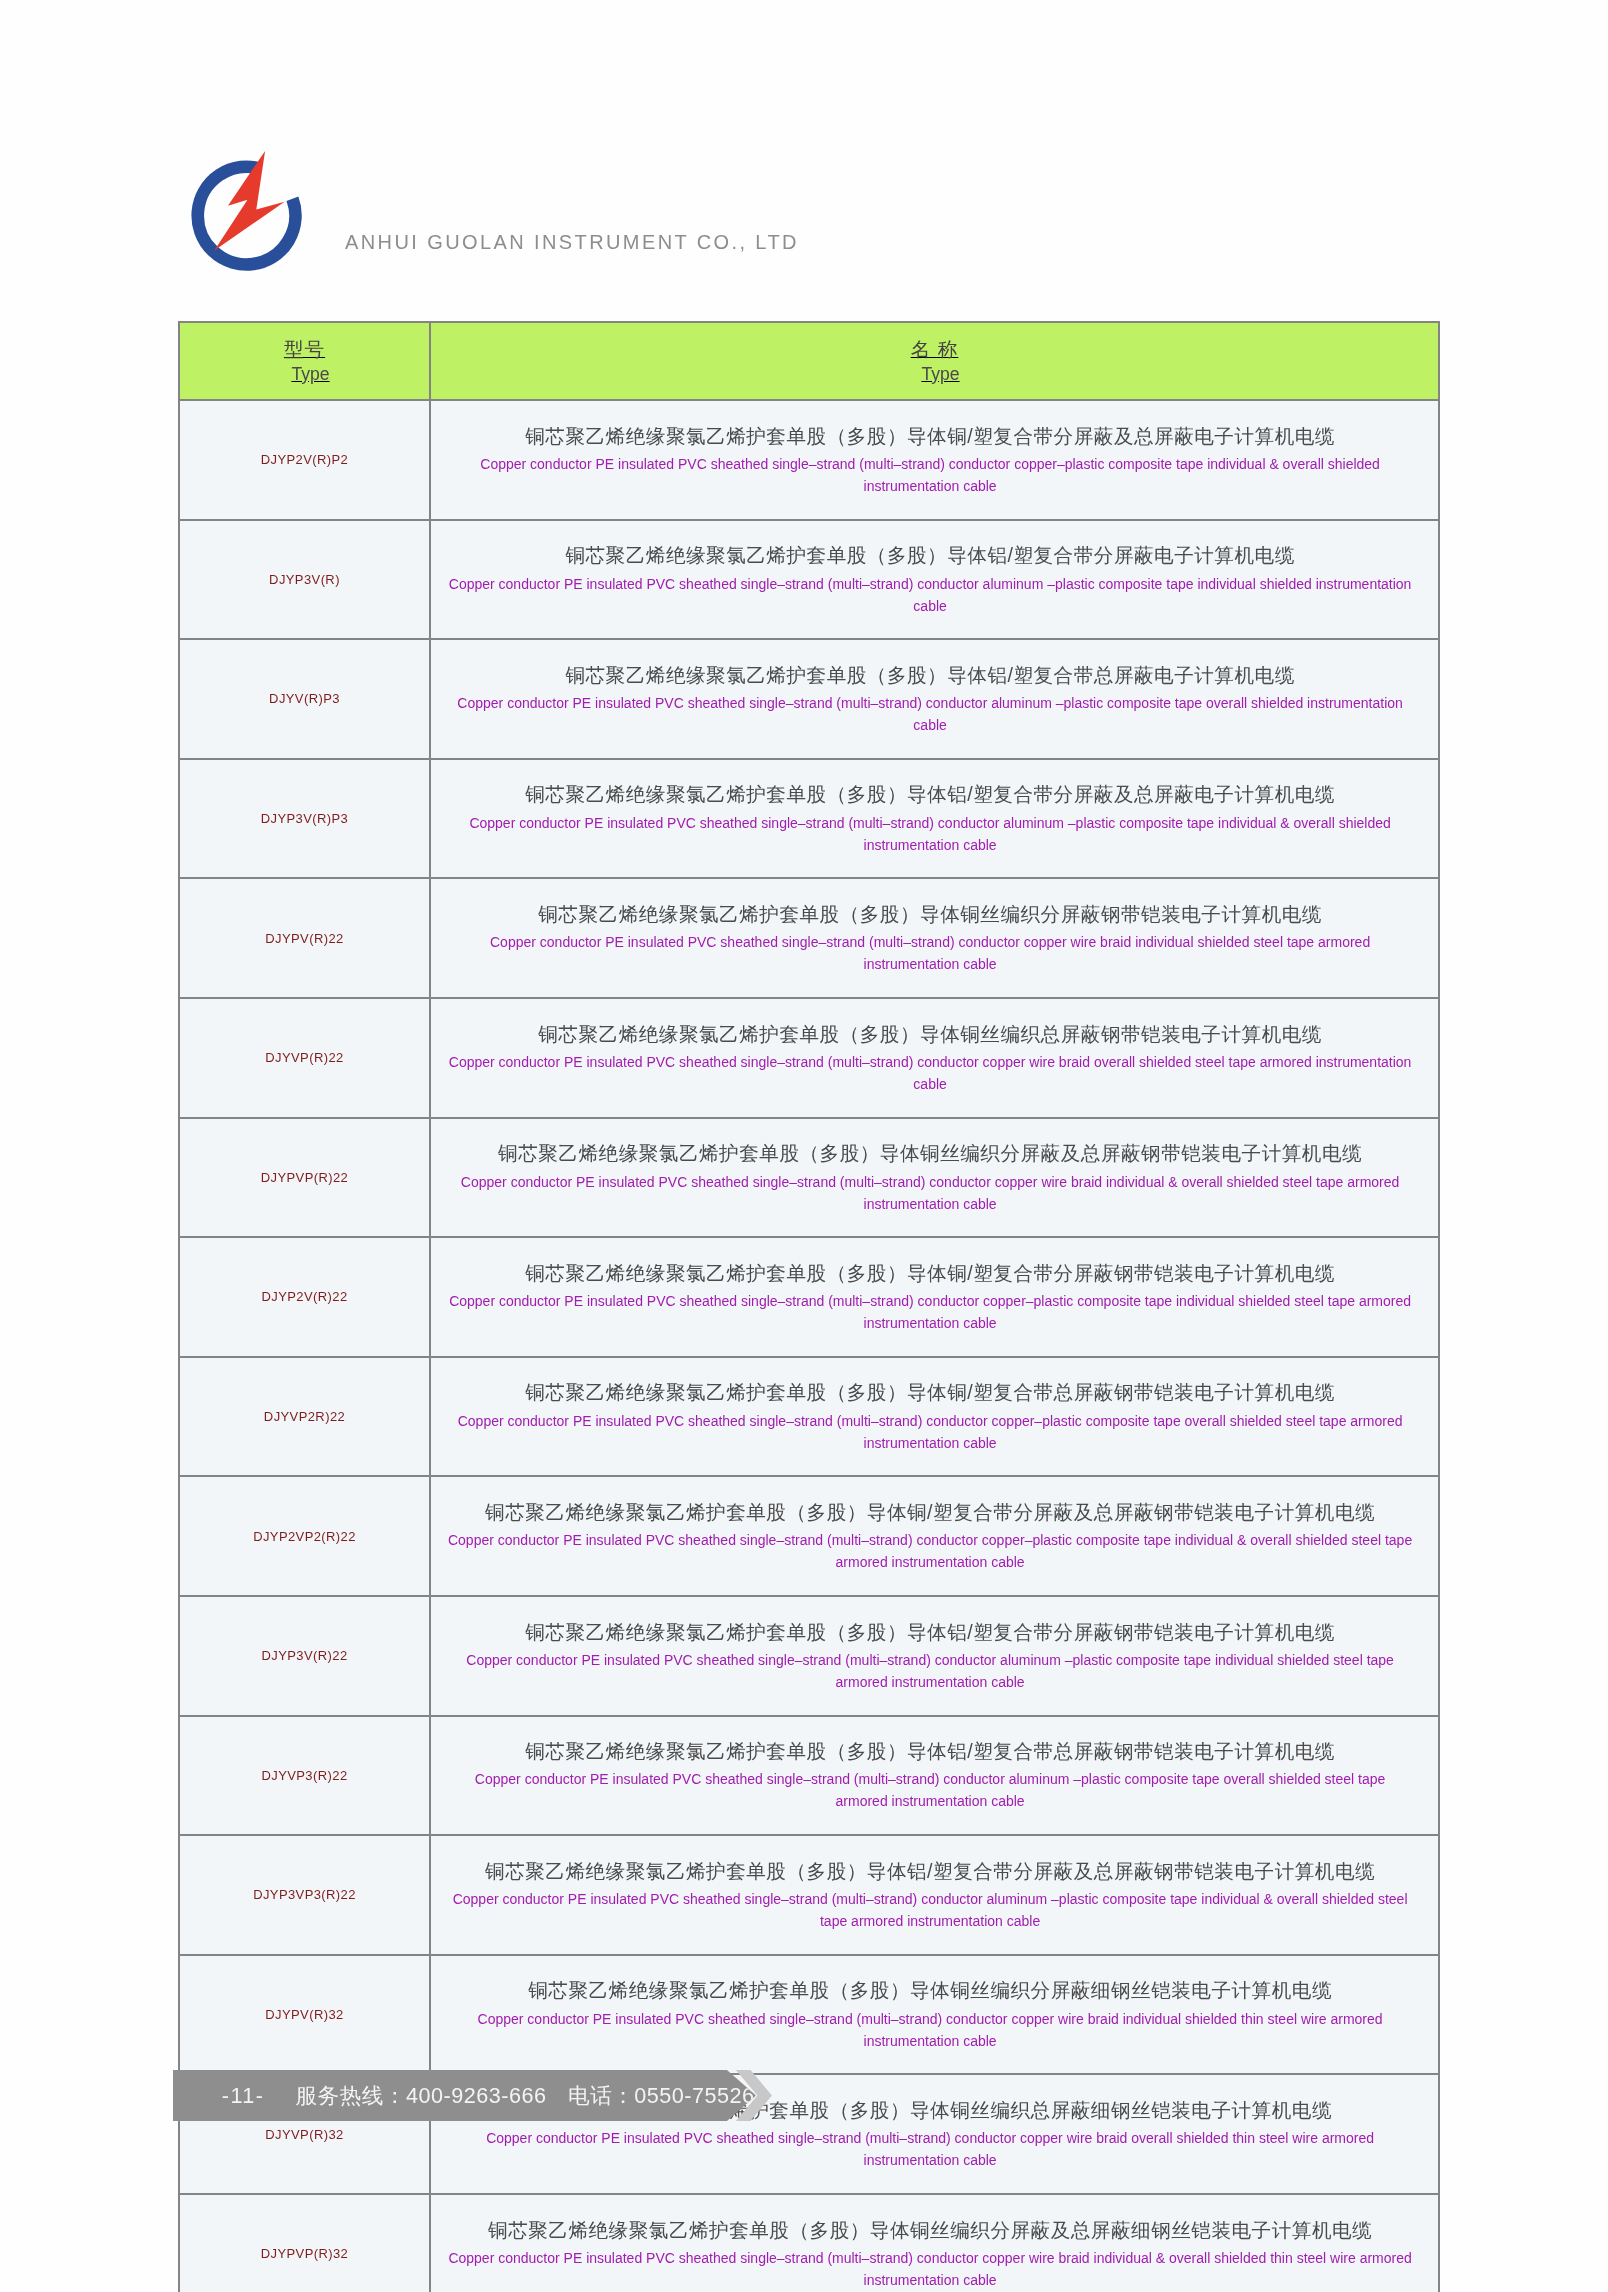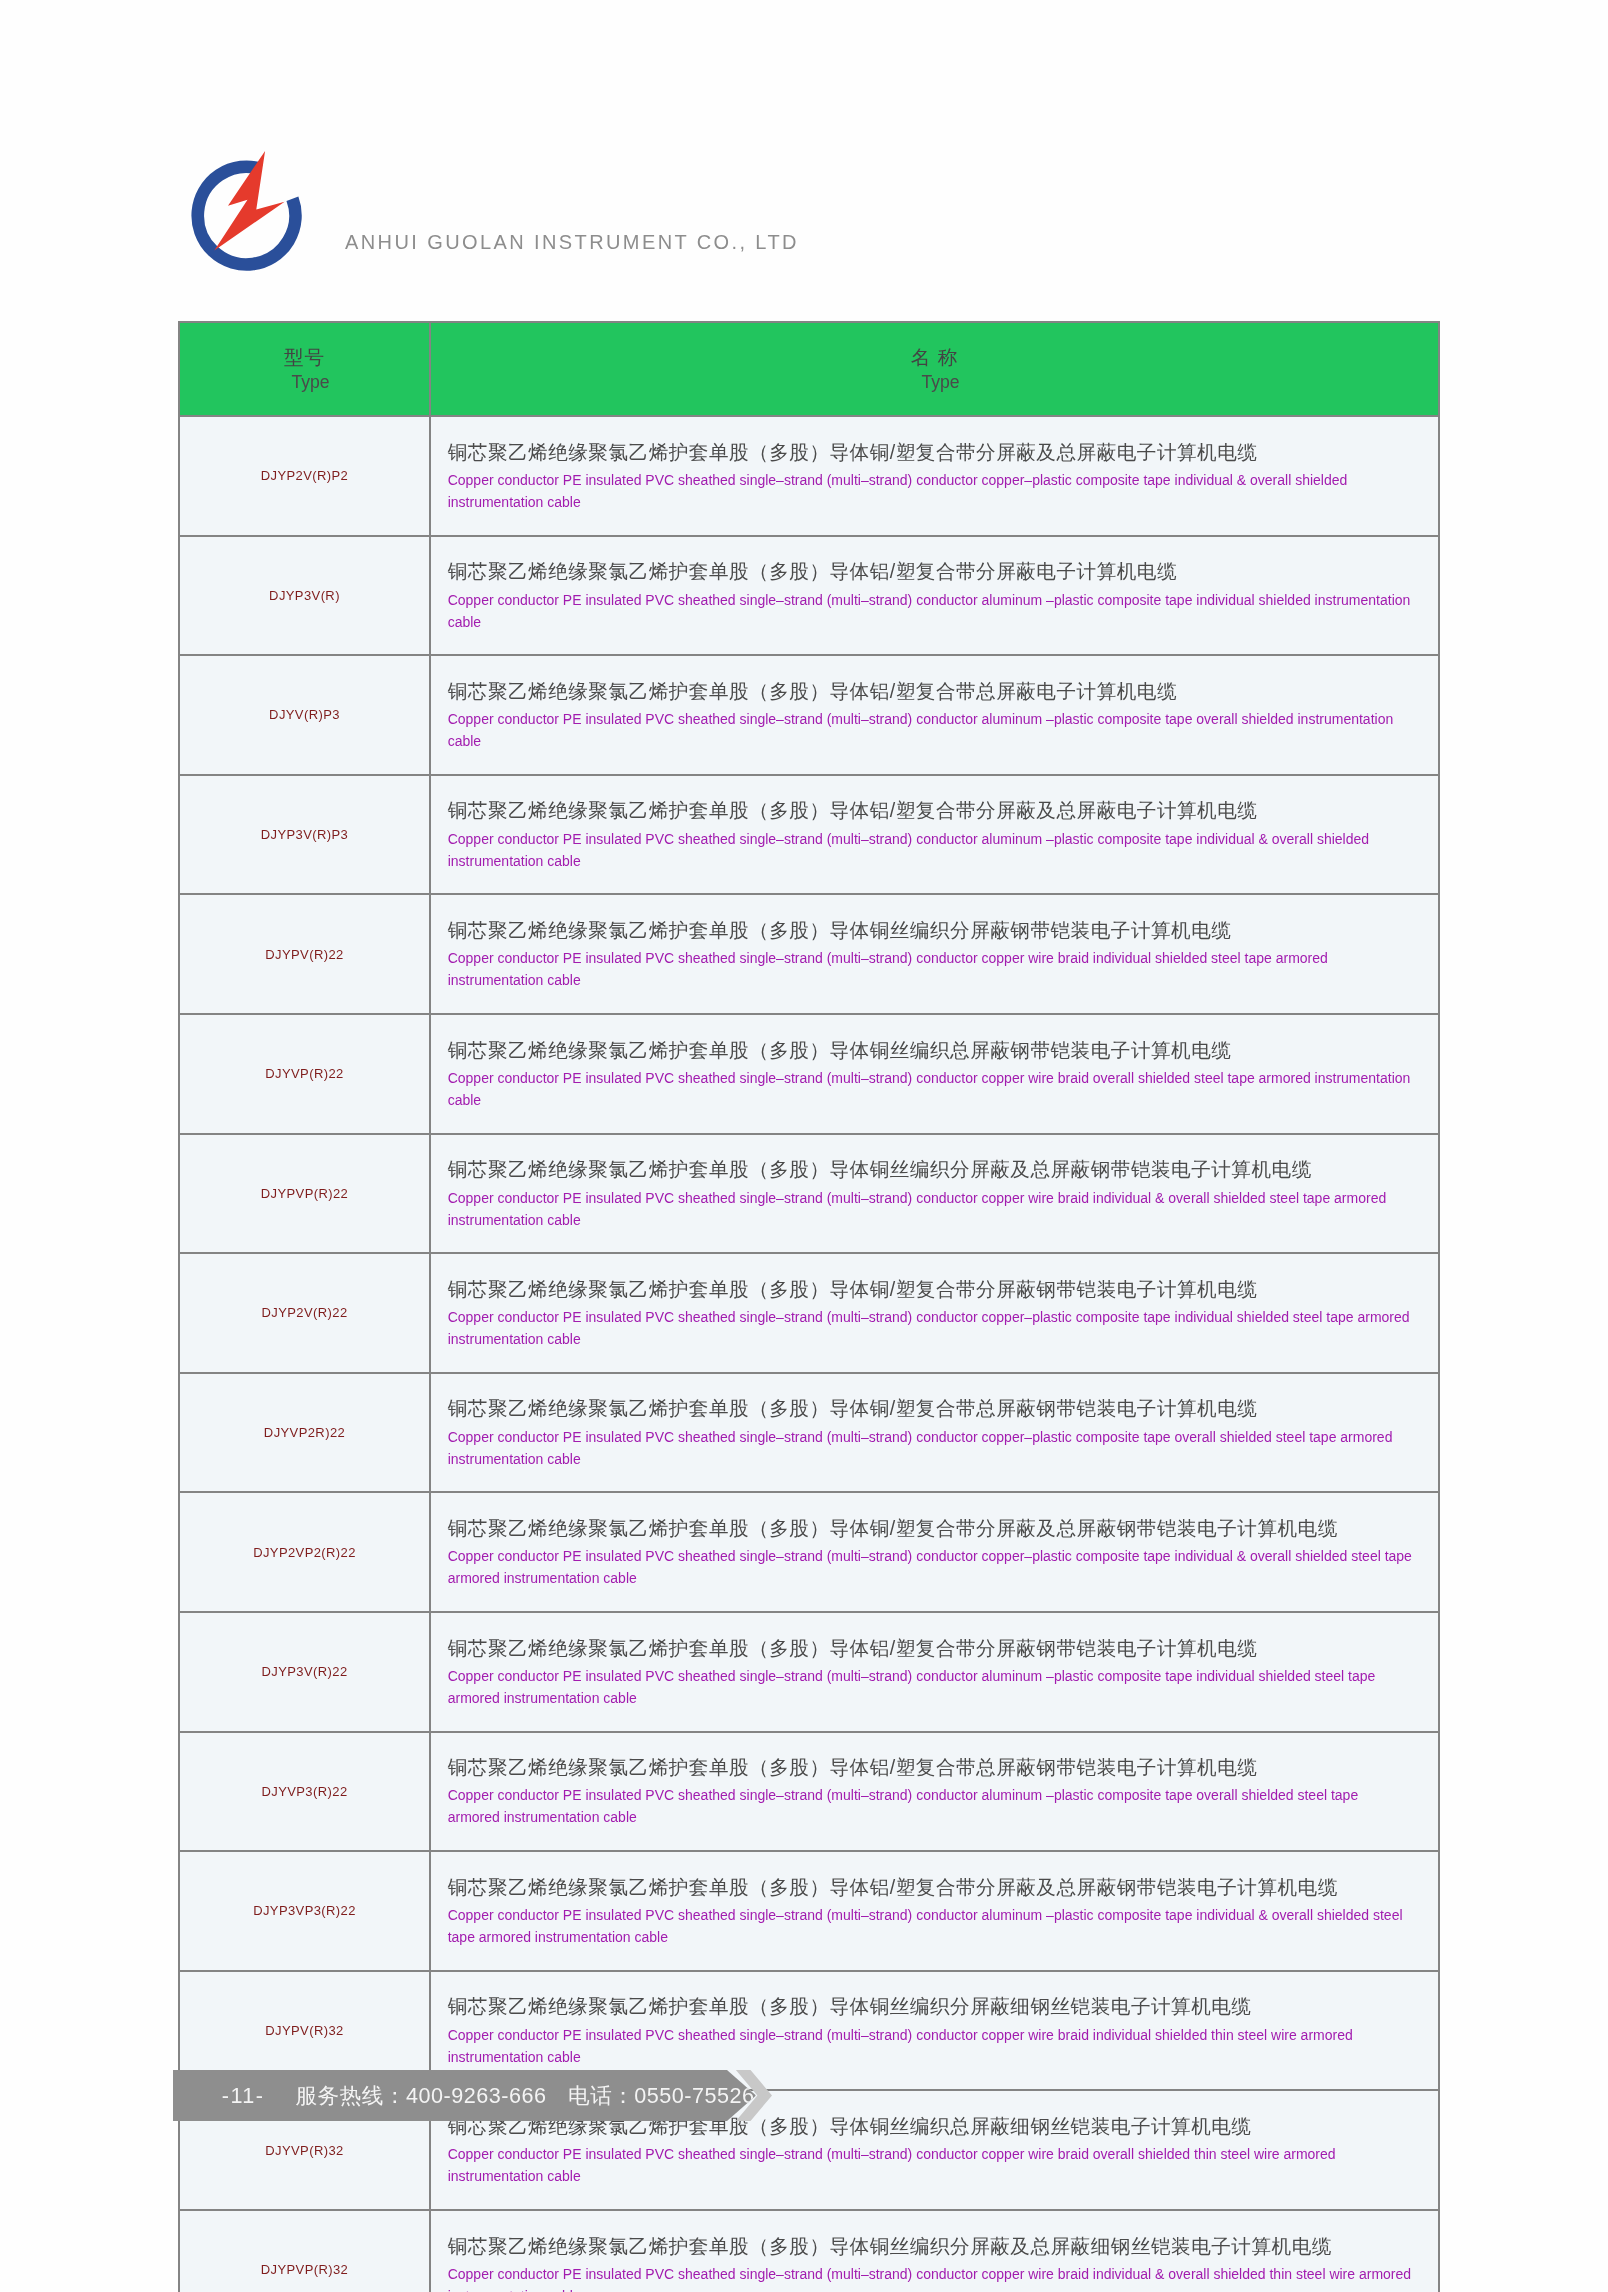--- a/index.html
+++ b/index.html
@@ -8,24 +8,24 @@
 
   
   .logo{position:absolute;left:173px;top:149px;}
   .brand-cn{position:absolute;left:343px;top:173px;font-size:37px;color:#7c7c7c;letter-spacing:2.9px;font-weight:400;}
   .brand-en{position:absolute;left:345px;top:231px;font-size:20px;color:#8d8d8d;letter-spacing:2.4px;}
 
   
   table.cable{position:absolute;left:178px;top:321px;width:1262px;border-collapse:collapse;table-layout:fixed;}
   table.cable col.c-type{width:251px;}
   table.cable th,table.cable td{border:2px solid #848484;}
-  table.cable thead th{background:#22c55e;height:60px;font-weight:400;text-align:center;vertical-align:middle;padding:16px;}
+  table.cable thead th{background:#bef264;height:60px;font-weight:400;text-align:center;vertical-align:middle;padding:8px;text-decoration:underline;}
   .hdr-cn{font-size:19.6px;color:#434343;letter-spacing:1px;line-height:26.5px;}
   .hdr-en{font-size:17.6px;color:#4a4a4a;line-height:23.5px;margin-left:12px;}
-  table.cable td{background:#f2f6f9;height:100px;vertical-align:middle;}
+  table.cable td{background:#f2f6f9;height:100px;vertical-align:middle;text-align:center;}
   td.type-cell{text-align:center;font-size:13px;color:#7f1d1d;letter-spacing:0.4px;padding:0 5px;}
   td.name-cell{padding:8.8px 25.5px 8.8px 16.7px;}
   .name-cn{font-size:19.6px;color:#4a4a4a;letter-spacing:0.5px;line-height:27.4px;margin-bottom:2.9px;}
   .name-en{font-size:14px;color:#a21caf;line-height:22px;}
 
   
   .footer-bar{position:absolute;left:173px;top:2070px;width:551px;height:51px;background:#8e8e8e;
     clip-path:polygon(0 0,calc(100% - 29px) 0,100% 50%,calc(100% - 29px) 100%,0 100%);
     display:flex;align-items:center;color:#f4f4f4;font-size:21.6px;white-space:nowrap;padding-left:32px;}
   .footer-page{margin-left:16.7px;letter-spacing:1.5px;}

